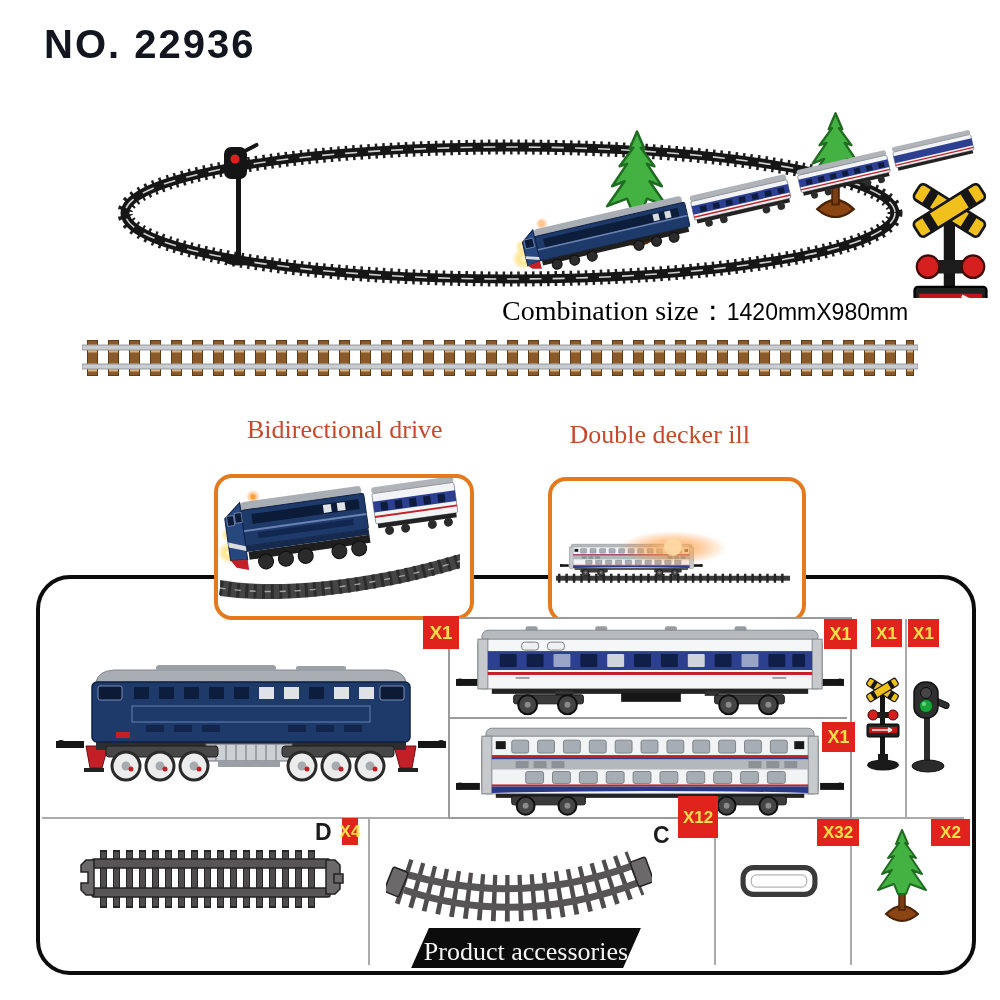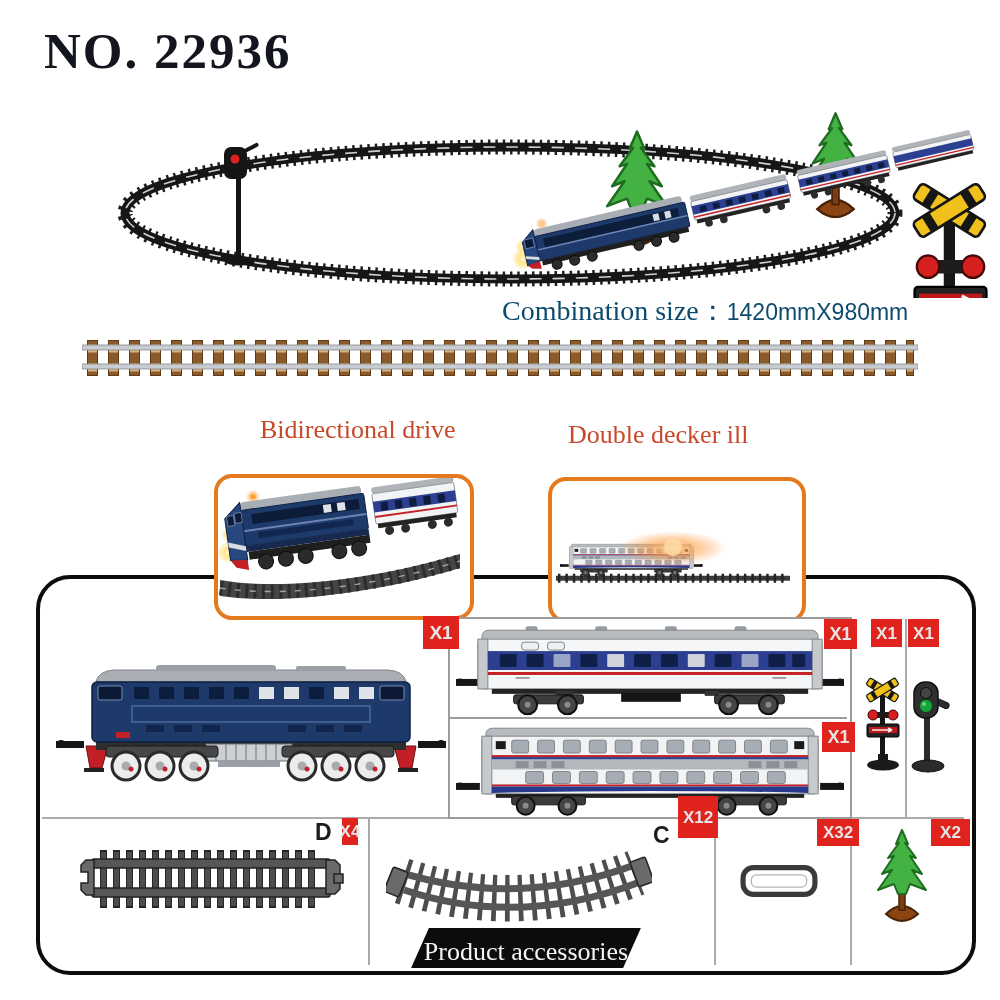--- a/index.html
+++ b/index.html
@@ -1,28 +1,28 @@
 <!DOCTYPE html>
 <html style="--badge_red: #e1231d; --accent_orange: #e5791e; --text_orange: #c8492a; --loco_blue: #1d3a6b; --band_blue: #2c3f90; --stripe_red: #c42127; --sleeper_brown: #8a5a2a; --tree_green: #43b243; --ink: #14161f;"><head>
 <meta charset="utf-8">
 <style>
   html,body{margin:0;padding:0;background:#fff;}
   .canvas{position:relative;width:1000px;height:1000px;background:#fff;overflow:hidden;
           font-family:"Liberation Sans",sans-serif;}
   .abs{position:absolute;}
-  .title{left:44px;top:22px;font-size:51px;font-weight:700;letter-spacing:2px;color:var(--ink,#14161f);font-family:Liberation Serif, serif;}
-  .combo{left:502px;top:292px;font-family:"Liberation Serif",serif;font-size:28px;color:#0c4a6e;white-space:nowrap;}
+  .title{left:44px;top:22px;font-size:40px;font-weight:700;letter-spacing:2px;color:var(--ink,#14161f);}
+  .combo{left:502px;top:292px;font-family:"Liberation Serif",serif;font-size:28px;color:#000000;white-space:nowrap;}
   .combo .val{font-family:"Liberation Sans",sans-serif;font-size:23px;font-weight:500;}
   .callout-text{font-family:"Liberation Serif",serif;font-size:26px;line-height:28px;color:var(--text_orange,#c8492a);}
   .cbox-orange{border:4px solid var(--accent_orange,#e5791e);border-radius:18px;background:#fff;}
   .panel{left:36px;top:575px;width:932px;height:392px;border:4px solid #0c0c0c;border-radius:34px;background:#fff;}
   .hline{background:#ababab;height:2px;}
   .vline{background:#ababab;width:2px;}
   .part-box{border:2px solid #9b9b9b;background:#fff;}
-  .badge{background:var(--badge_red,#e1231d);color:#e5e5e5;font-weight:700;
+  .badge{background:var(--badge_red,#e1231d);color:#fde047;font-weight:700;
          display:flex;align-items:center;justify-content:center;line-height:1;}
   .cell-letter{font-weight:700;font-size:23px;color:#1c1c1c;}
   .banner{left:398px;top:928px;width:256px;height:40px;}
   .banner-bg{position:absolute;left:22px;right:22px;top:0;bottom:0;background:#0c0c0c;transform:skewX(-24deg);}
   .banner-label{position:absolute;left:0;right:0;top:9px;text-align:center;
          font-family:"Liberation Serif",serif;font-size:26px;color:#f5f5f5;}
   svg{display:block;}
 </style>
 </head>
 <body>
@@ -353,24 +353,24 @@
 
   <svg class="abs" style="left:82px;top:336px" width="836" height="44" viewBox="0 0 836 44">
     <line x1="5" y1="22" x2="832" y2="22" stroke="#5f3c16" stroke-width="36" stroke-dasharray="11 10"></line>
     <line x1="6" y1="22" x2="831" y2="22" stroke="#8a5a2a" stroke-width="34" stroke-dasharray="9 12"></line>
     <line x1="6" y1="12.5" x2="831" y2="12.5" stroke="#d8b27e" stroke-width="8" stroke-dasharray="9 12"></line>
     <line x1="6" y1="31.5" x2="831" y2="31.5" stroke="#d8b27e" stroke-width="8" stroke-dasharray="9 12"></line>
     <rect x="0" y="9" width="836" height="5" fill="#c9ccd0" stroke="#84888c" stroke-width="0.8"></rect>
     <rect x="0" y="28" width="836" height="5" fill="#c9ccd0" stroke="#84888c" stroke-width="0.8"></rect>
   </svg>
 
-  <div class="abs callout-text" style="left:260px;top:416px;width:230px;text-align:left">
+  <div class="abs callout-text" style="left:247px;top:416px;width:230px;text-align:left">
     <div>Bidirectional drive</div>
   </div>
-  <div class="abs callout-text" style="left:568px;top:421px;width:210px;text-align:left">
+  <div class="abs callout-text" style="left:540px;top:421px;width:210px;text-align:right">
     <div>Double decker ill</div>
   </div>
 
   <div class="abs panel"></div>
 
   <div class="abs cbox-orange" style="left:214px;top:474px;width:252px;height:138px">
     <svg width="244" height="130" viewBox="0 0 244 130">
       <path d="M2,102 C70,114 170,98 242,76 L242,90 C170,112 70,128 2,118 Z" fill="#454545"></path>
       <path d="M2,110 C70,121 170,105 242,83" stroke="#2c2c2c" stroke-width="14" fill="none" stroke-dasharray="3 5.5"></path>
       <path d="M2,110 C70,121 170,105 242,83" stroke="#cfcfcf" stroke-width="1.4" fill="none" stroke-dasharray="6 9" opacity="0.7"></path>

